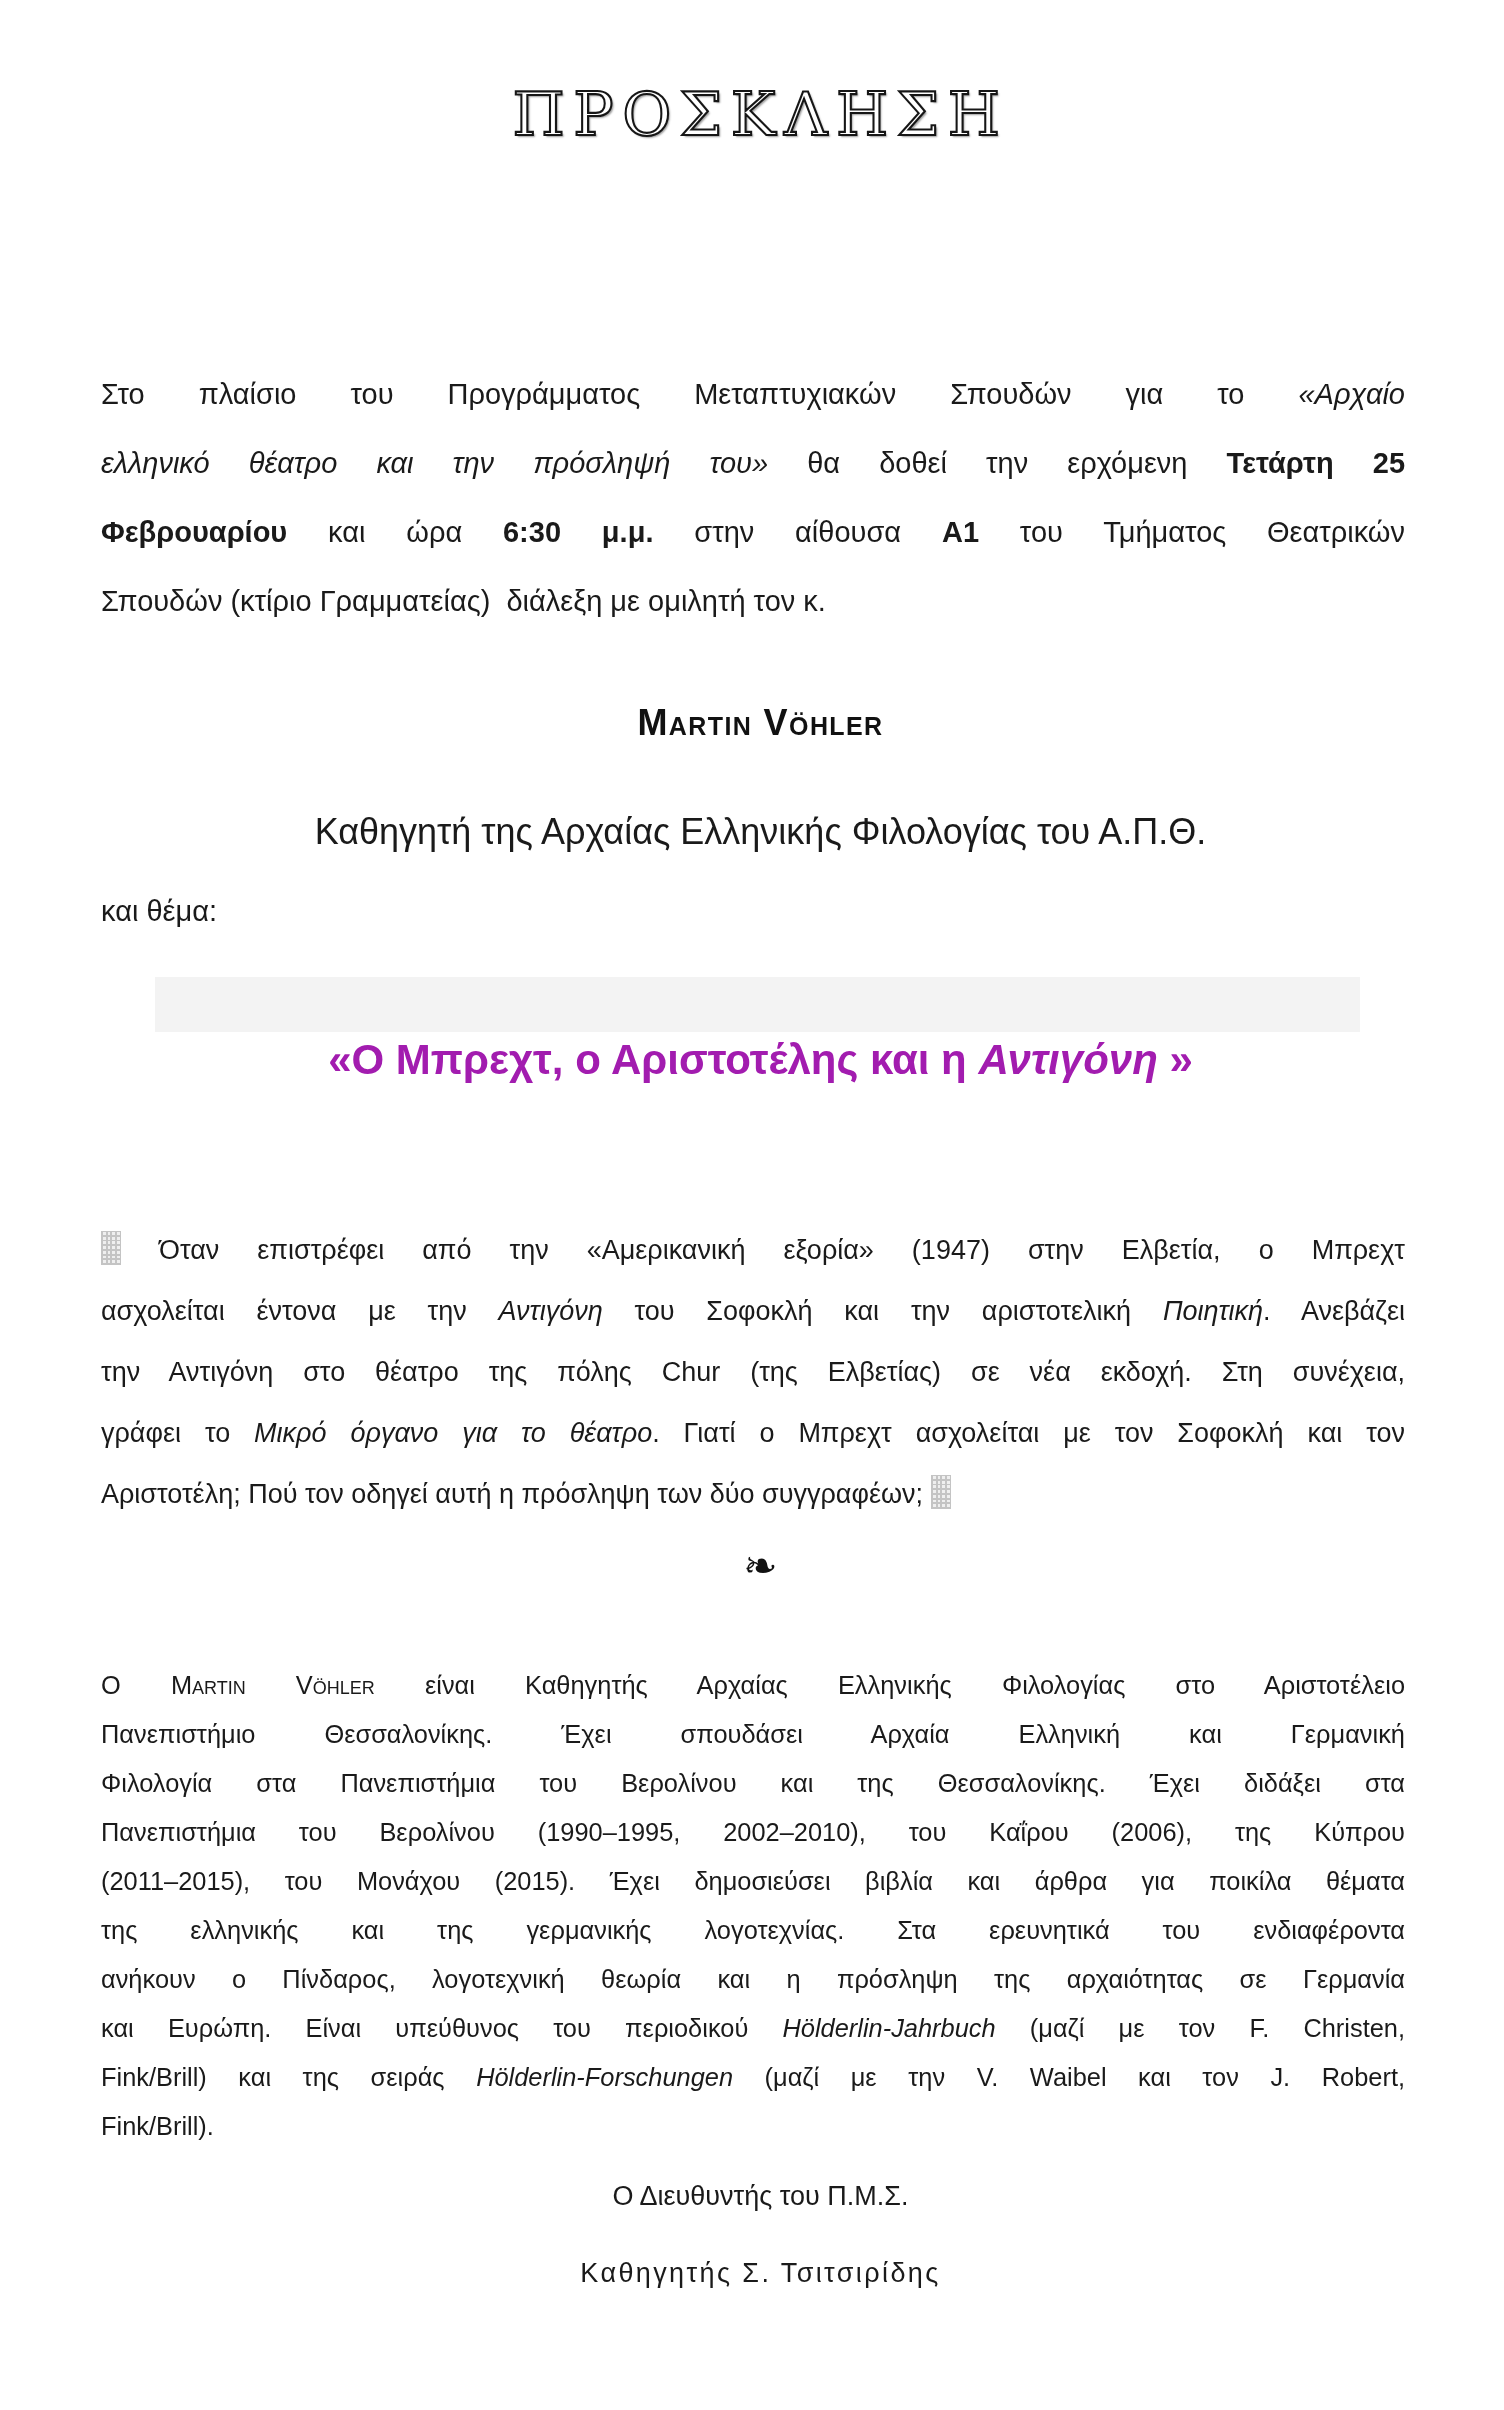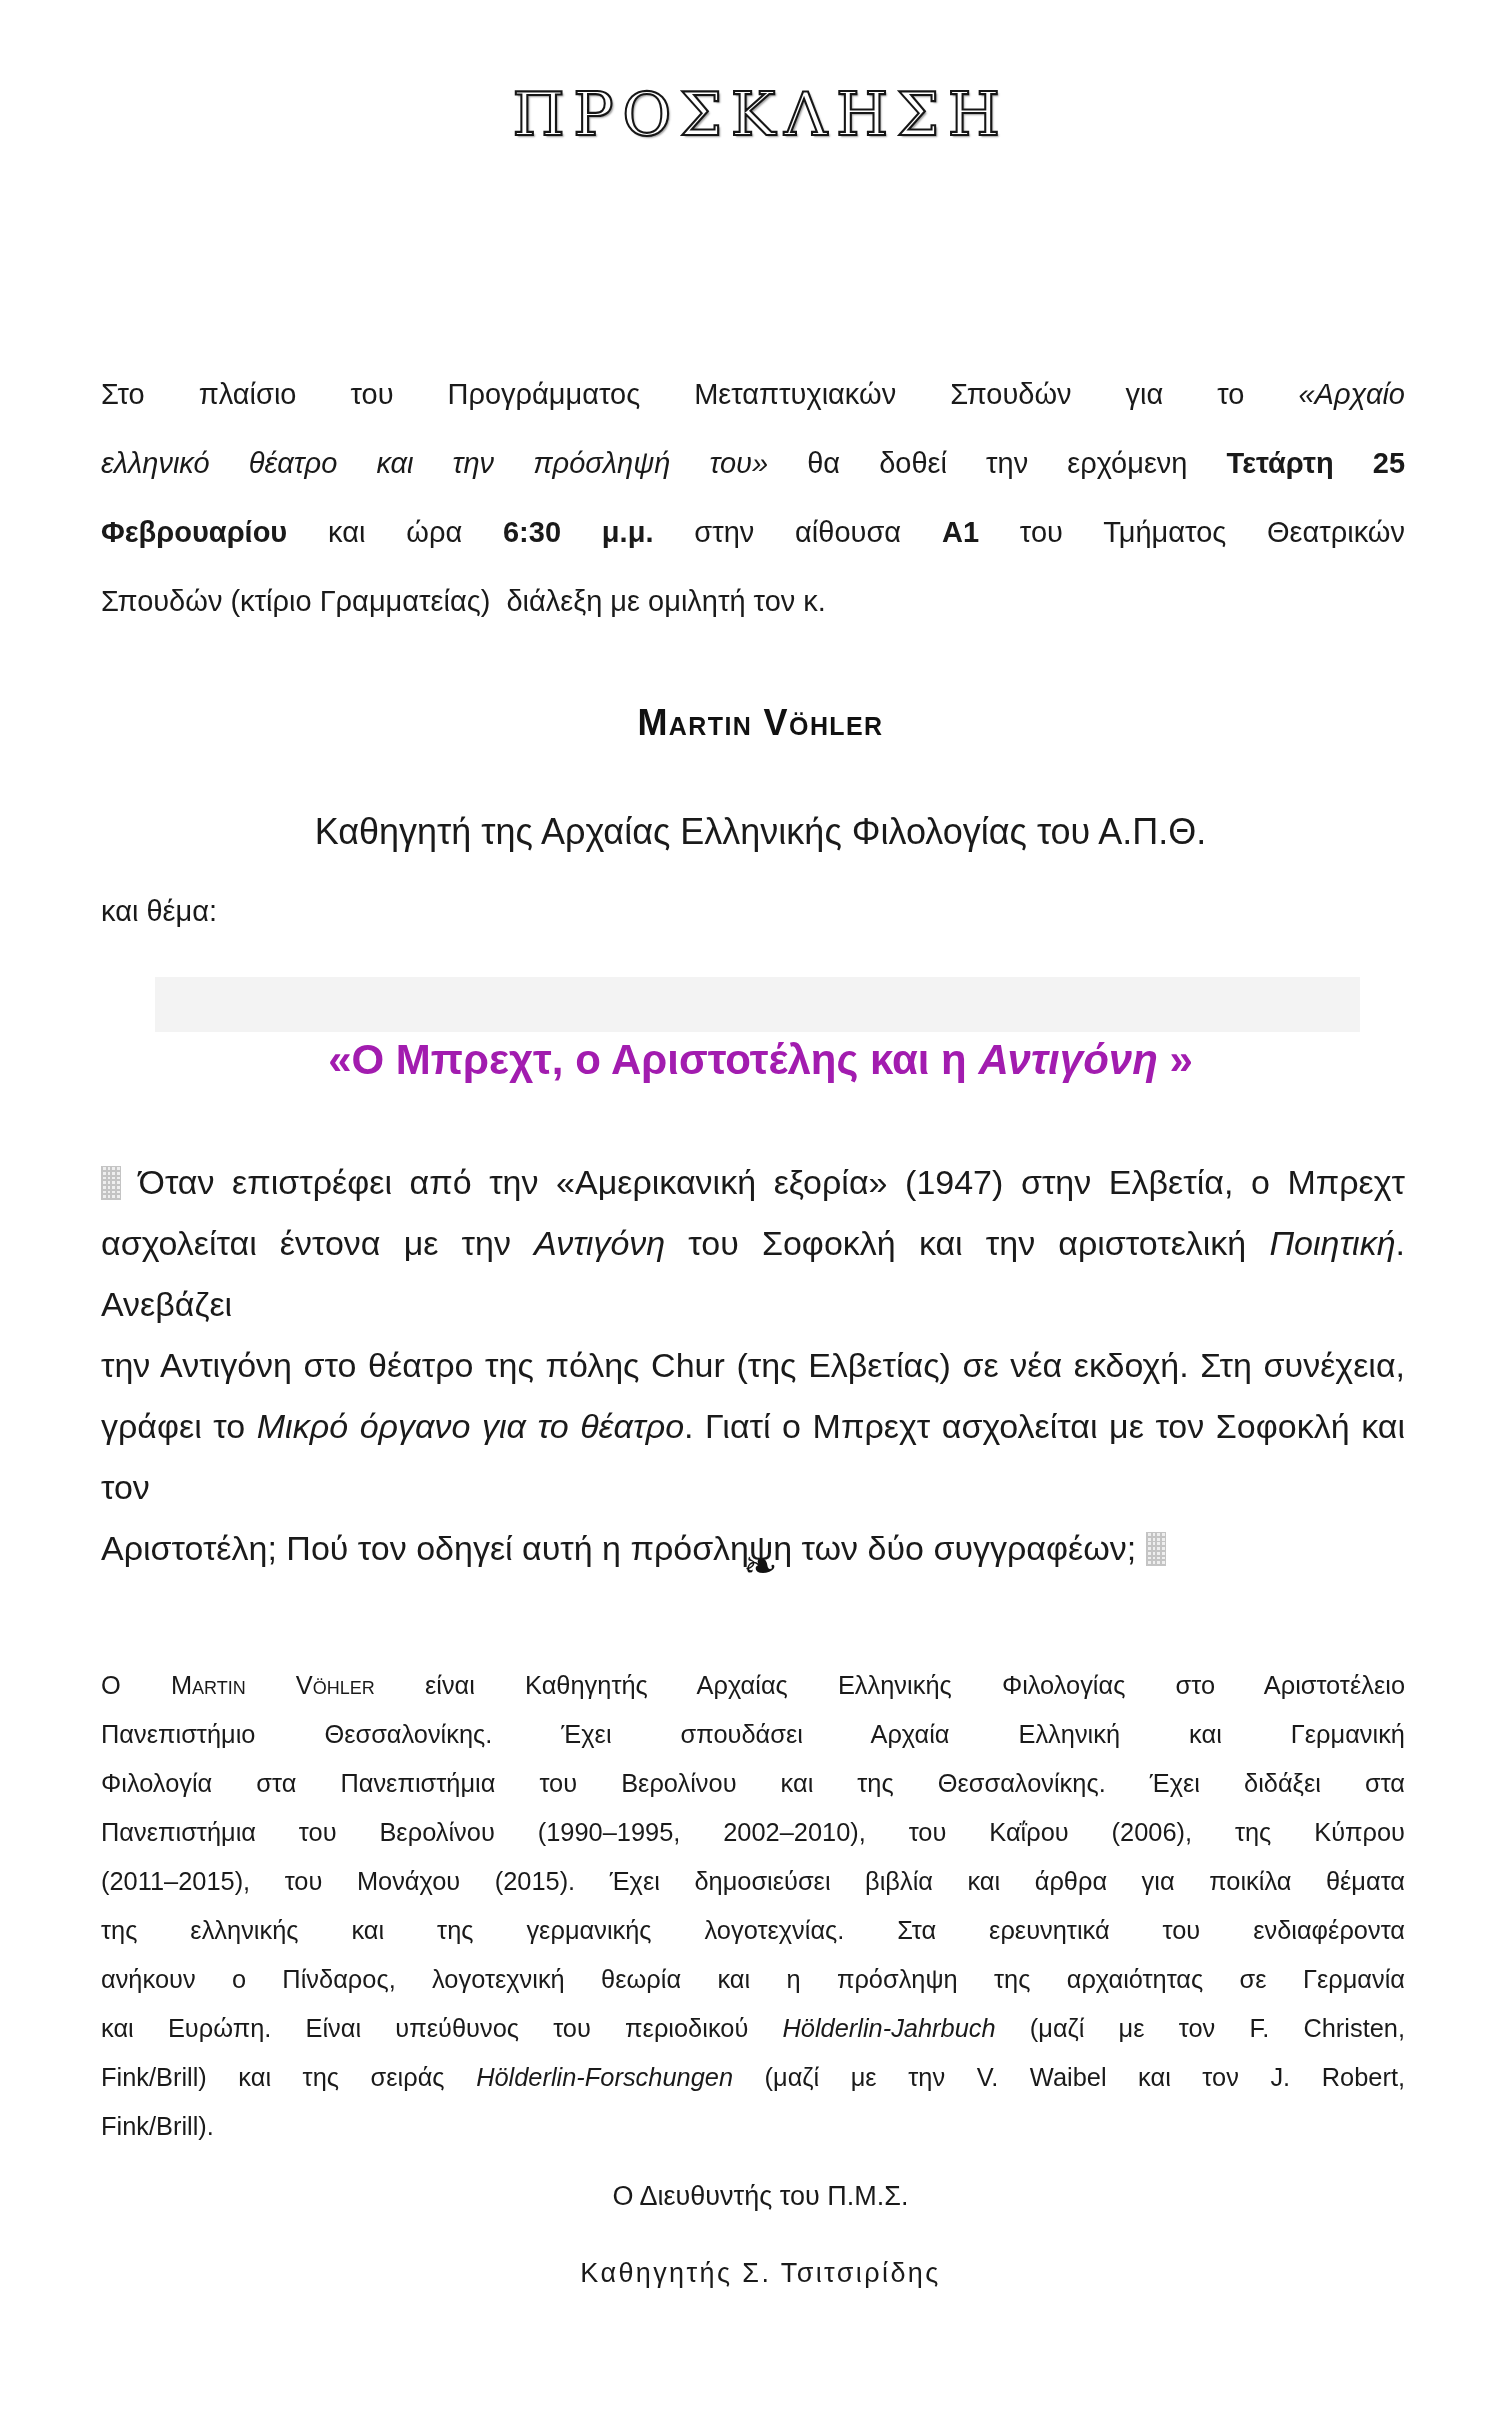--- a/index.html
+++ b/index.html
@@ -37,21 +37,21 @@
   }
   .speaker-affil{top:811px;font-size:36px;}
   .theme-label{top:895px;font-size:29px;}
   .band{top:977px;left:155px;width:1205px;height:55px;background:#f3f3f3;}
   .lecture-title{
     top:1036px;
     font-size:42px;
     font-weight:bold;
     color:#a21caf;
   }
-  .abstract{top:1152px;font-size:34px;line-height:61px;}
+  .abstract{top:1220px;font-size:27px;line-height:61px;}
   .ornament{top:1542px;font-size:41px;color:#111;}
   .bio{top:1661px;font-size:25.4px;line-height:49px;}
   .footer-1{top:2181px;font-size:27px;}
   .footer-2{top:2258px;font-size:27px;letter-spacing:2.4px;}
 
   .jline{text-align:justify;text-align-last:justify;}
   .jlast{text-align:left;text-align-last:left;}
 
   .seg{white-space:pre-wrap;}
   .seg.i{font-style:italic;}

